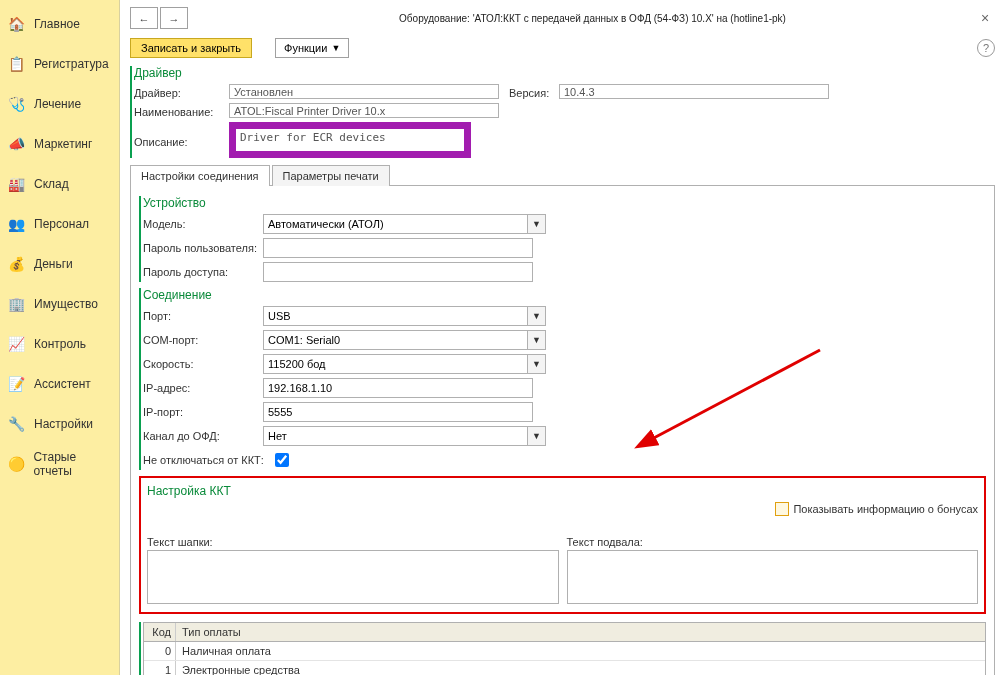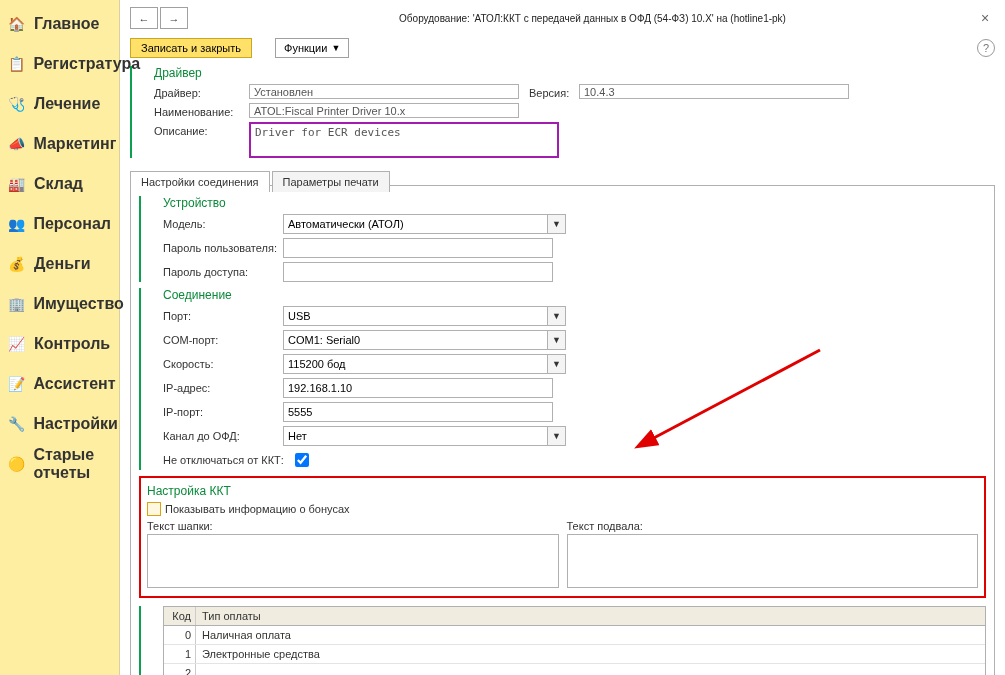--- a/index.html
+++ b/index.html
@@ -27,21 +27,21 @@
     padding: 0 8px;
     cursor: pointer;
     color: #333;
   }
   .side-icon {
     width: 18px; height: 18px;
     margin-right: 8px;
     display: inline-flex; align-items: center; justify-content: center;
     font-size: 14px;
   }
-  .side-label { font-size: 16px; font-weight: bold; }
+  .side-label { font-size: 12px; }
   
   .main { flex: 1; position: relative; padding: 4px 10px 0 10px; }
   .header-row { display: flex; align-items: center; height: 28px; }
   .nav-btn {
     border: 1px solid #a0a0a0;
     background: #fff;
     width: 28px; height: 22px;
     margin-right: 2px;
     display: inline-flex; align-items: center; justify-content: center;
     cursor: pointer;
@@ -83,62 +83,62 @@
     width: 18px; height: 18px;
     border: 1px solid #999;
     border-radius: 50%;
     display: inline-flex; align-items: center; justify-content: center;
     color: #777;
     cursor: pointer;
   }
   
   .section {
     border-left: 2px solid #0aa050;
-    padding-left: 22px;
+    padding-left: 2px;
     margin-bottom: 6px;
   }
   .section-title {
     color: #0a8a3a;
     font-size: 12px;
     font-weight: normal;
     margin: 2px 0 4px 0;
   }
-  .form-row { display: flex; align-items: flex-start; margin-bottom: 4px; }
+  .form-row { display: flex; align-items: center; margin-bottom: 4px; }
   .form-label { width: 95px; padding-top: 3px; }
   .form-input {
     border: 1px solid #b0b0b0;
     background: #fff;
     height: 15px;
     padding: 1px 4px;
     font-size: 11px;
     color: #555;
   }
   .form-input.wide { width: 270px; }
   .ver-label { margin-left: 10px; width: 50px; padding-top: 3px; }
   .ver-input { width: 270px; }
   .textarea {
-    border: 2px solid #a21caf;
+    border: 7px solid #a21caf;
     background: #fff;
-    width: 310px; height: 36px;
+    width: 242px; height: 36px;
     padding: 2px 4px;
     font-size: 11px; color: #555;
     resize: none;
   }
   
   .tabs { display: flex; border-bottom: 1px solid #b0b0b0; margin-top: 2px; }
   .tab {
     border: 1px solid #b0b0b0;
     border-bottom: none;
     padding: 4px 10px;
     background: #f4f4f4;
     cursor: pointer;
     font-size: 11px;
     margin-right: 2px;
     position: relative;
-    top: 7px;
+    top: 1px;
   }
   .tab.active { background: #fff; }
   .tab-body {
     border: 1px solid #b0b0b0;
     border-top: none;
     padding: 8px 8px 6px 8px;
   }
   .field-row { display: flex; align-items: center; margin-bottom: 4px; }
   .field-row .lbl { width: 120px; }
   .combo {
@@ -157,21 +157,21 @@
     font-size: 9px; cursor: pointer;
   }
   .txt { width: 270px; border: 1px solid #b0b0b0; height: 20px; padding: 1px 4px; font-size: 11px; }
   .chk { width: 14px; height: 14px; }
   
   .kkt-frame {
     border: 2px solid #e00000;
     padding: 4px 6px 6px 6px;
     margin-top: 4px;
   }
-  .bonus-row { display: flex; align-items: center; margin-bottom: 4px; }
+  .bonus-row { display: flex; align-items: center; margin-bottom: 20px; justify-content: flex-end; }
   .bonus-chk {
     width: 14px; height: 14px;
     border: 1px solid #e0a010;
     background: #fff8e0;
     margin-right: 4px;
   }
   .two-col { display: flex; gap: 8px; }
   .col { flex: 1; }
   .col .lbl { margin-bottom: 2px; }
   .bigtext {

